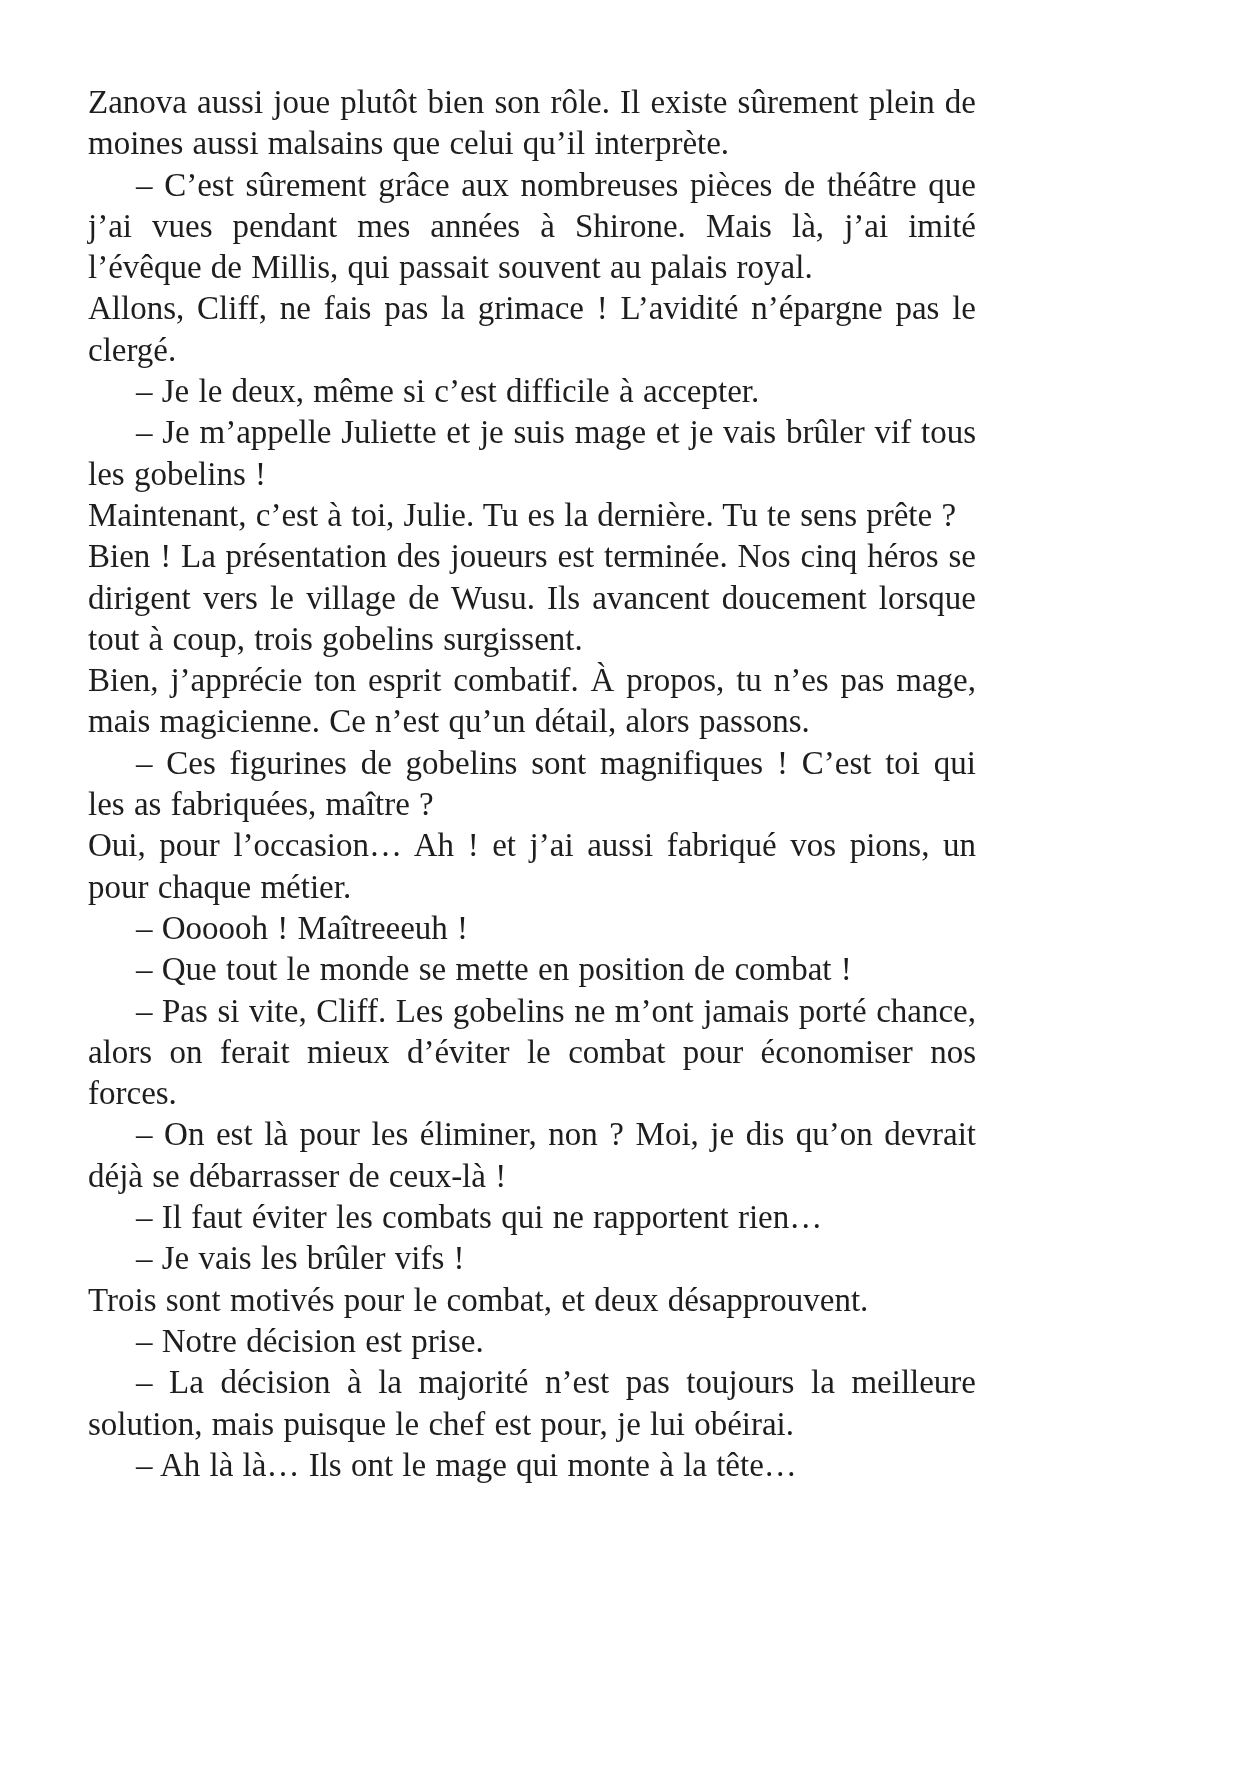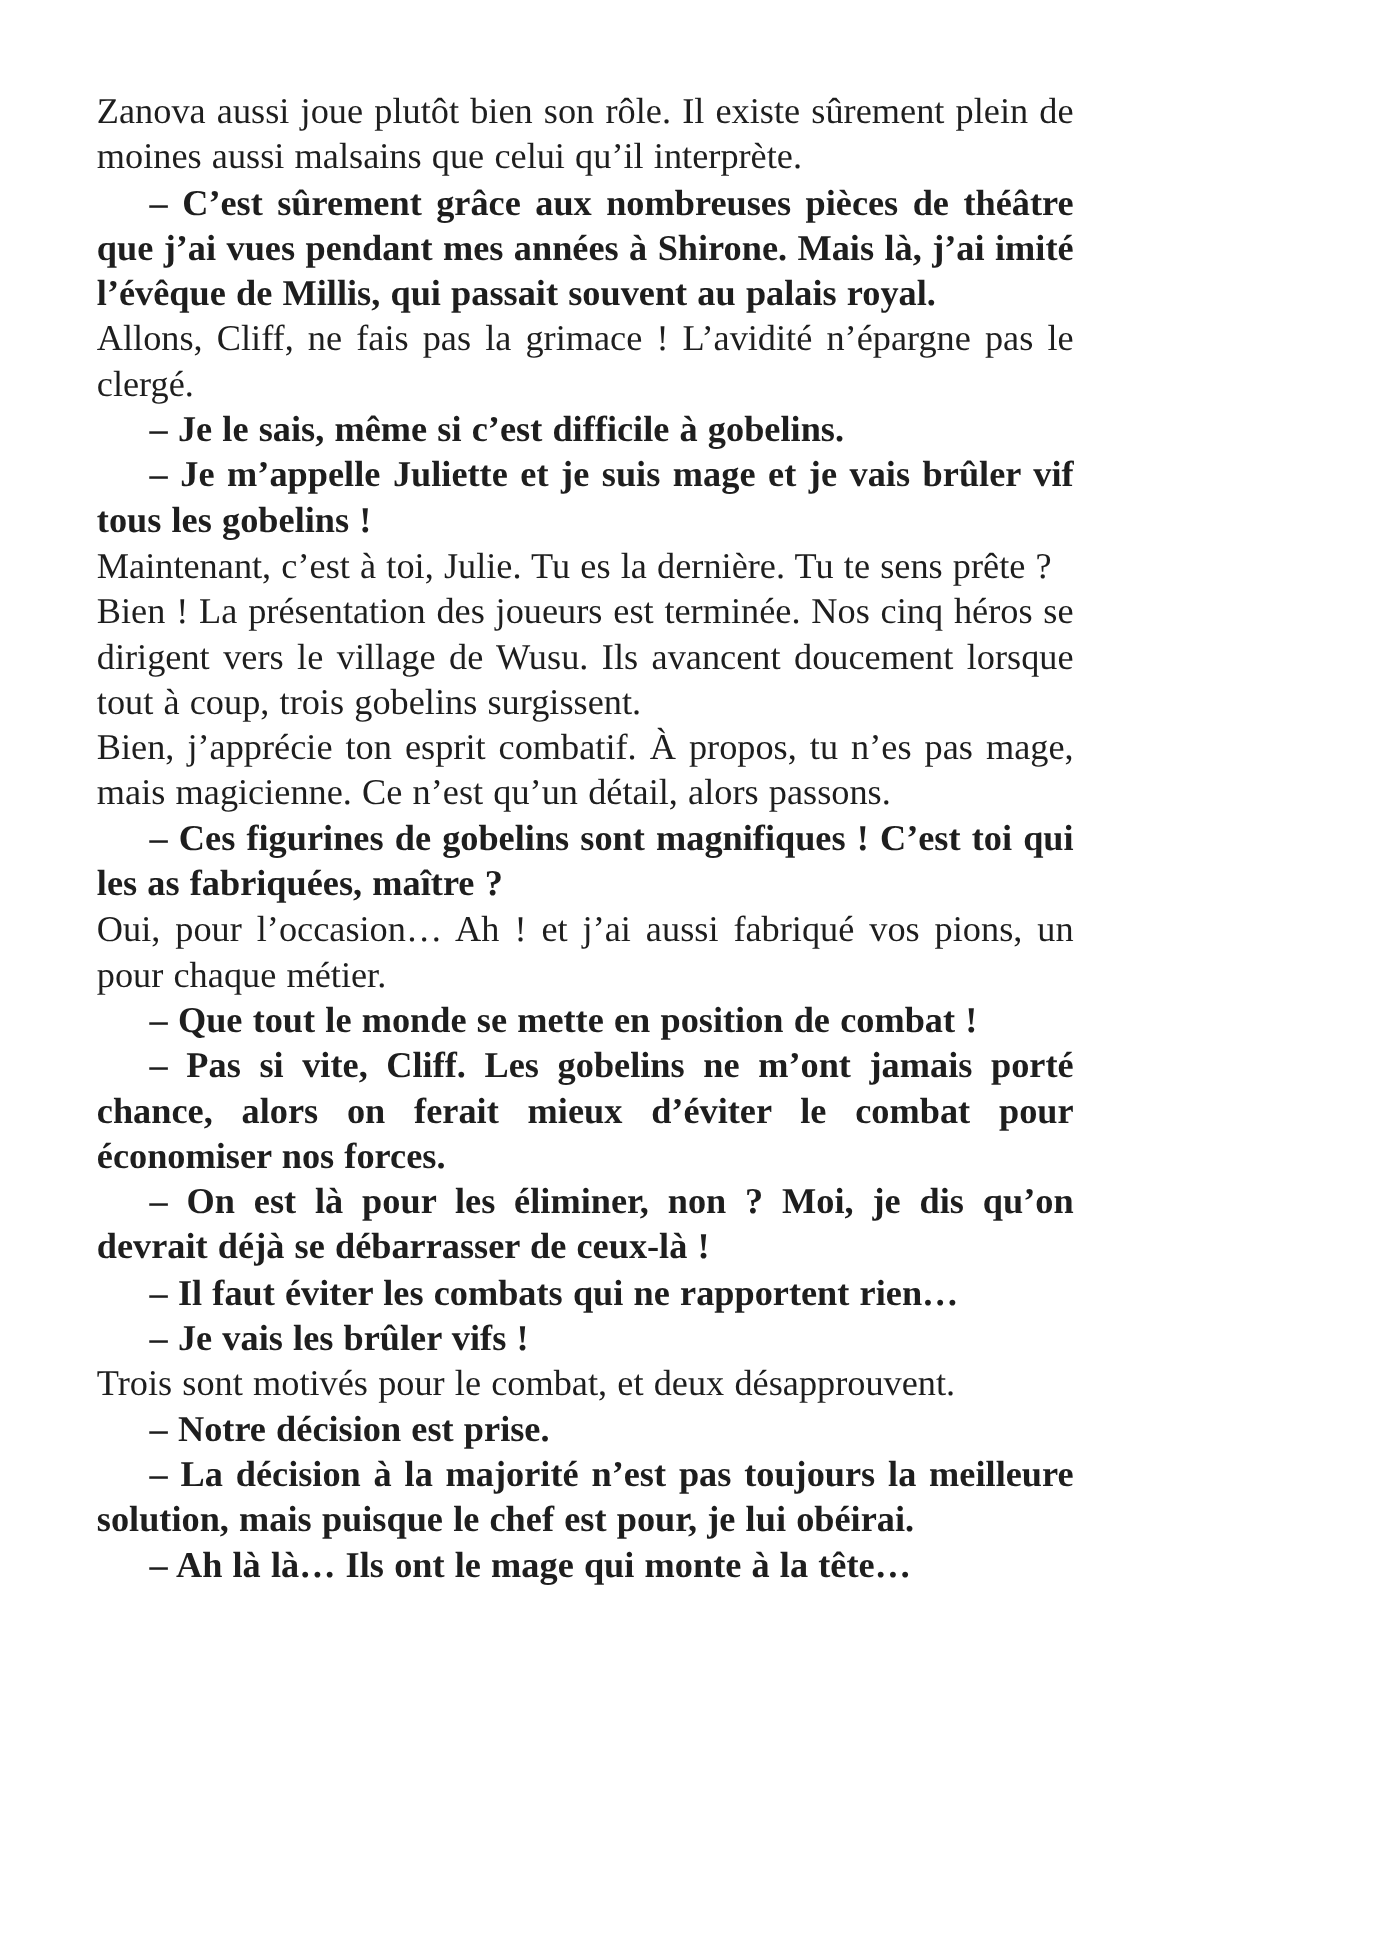--- a/index.html
+++ b/index.html
@@ -24,37 +24,37 @@
     line-height: 41.3px;
   }
   .para {
     margin: 0;
     text-align: justify;
     text-justify: inter-word;
     word-spacing: 1px;
   }
   .para.indent {
     text-indent: 48px;
-    font-weight: bold;
   }
 </style>
 </head>
 <body>
 
 <div class="page">
   <p class="para">Zanova aussi joue plutôt bien son rôle. Il existe sûrement plein de moines aussi malsains que celui qu’il interprète.</p>
   <p class="para indent">– C’est sûrement grâce aux nombreuses pièces de théâtre que j’ai vues pendant mes années à Shirone. Mais là, j’ai imité l’évêque de Millis, qui passait souvent au palais royal.</p>
   <p class="para">Allons, Cliff, ne fais pas la grimace&nbsp;! L’avidité n’épargne pas le clergé.</p>
-  <p class="para indent">– Je le sais, même si c’est difficile à gobelins.</p>
+  <p class="para indent">– Je le deux, même si c’est difficile à accepter.</p>
   <p class="para indent">– Je m’appelle Juliette et je suis mage et je vais brûler vif tous les gobelins&nbsp;!</p>
   <p class="para">Maintenant, c’est à toi, Julie. Tu es la dernière. Tu te sens prête&nbsp;?</p>
   <p class="para">Bien&nbsp;! La présentation des joueurs est terminée. Nos cinq héros se dirigent vers le village de Wusu. Ils avancent doucement lorsque tout à coup, trois gobelins surgissent.</p>
   <p class="para">Bien, j’apprécie ton esprit combatif. À propos, tu n’es pas mage, mais magicienne. Ce n’est qu’un détail, alors passons.</p>
   <p class="para indent">– Ces figurines de gobelins sont magnifiques&nbsp;! C’est toi qui les as fabriquées, maître&nbsp;?</p>
   <p class="para">Oui, pour l’occasion… Ah&nbsp;! et j’ai aussi fabriqué vos pions, un pour chaque métier.</p>
+  <p class="para indent">– Oooooh&nbsp;! Maîtreeeuh&nbsp;!</p>
   <p class="para indent">– Que tout le monde se mette en position de combat&nbsp;!</p>
   <p class="para indent">– Pas si vite, Cliff. Les gobelins ne m’ont jamais porté chance, alors on ferait mieux d’éviter le combat pour économiser nos forces.</p>
   <p class="para indent">– On est là pour les éliminer, non&nbsp;? Moi, je dis qu’on devrait déjà se débarrasser de ceux-là&nbsp;!</p>
   <p class="para indent">– Il faut éviter les combats qui ne rapportent rien…</p>
   <p class="para indent">– Je vais les brûler vifs&nbsp;!</p>
   <p class="para">Trois sont motivés pour le combat, et deux désapprouvent.</p>
   <p class="para indent">– Notre décision est prise.</p>
   <p class="para indent">– La décision à la majorité n’est pas toujours la meilleure solution, mais puisque le chef est pour, je lui obéirai.</p>
   <p class="para indent">– Ah là là… Ils ont le mage qui monte à la tête…</p>
 </div>

